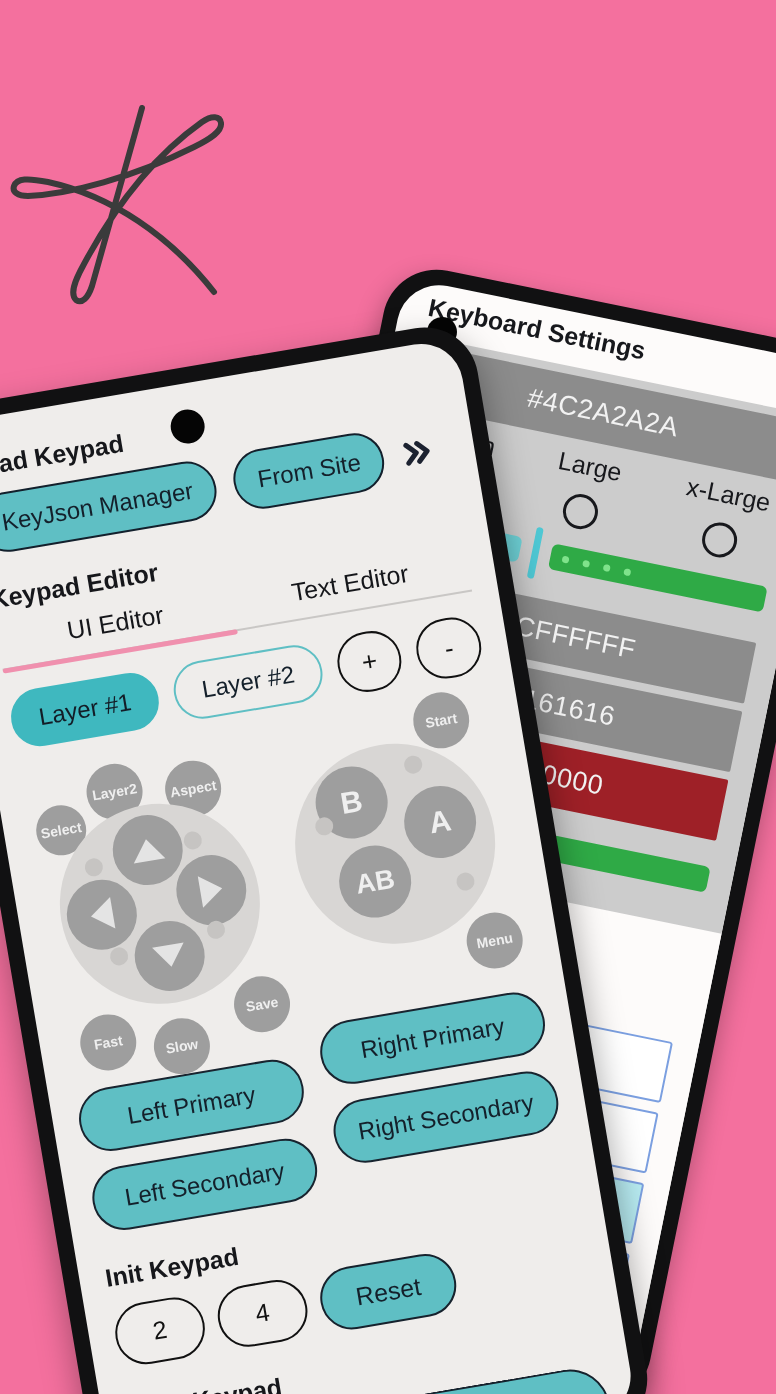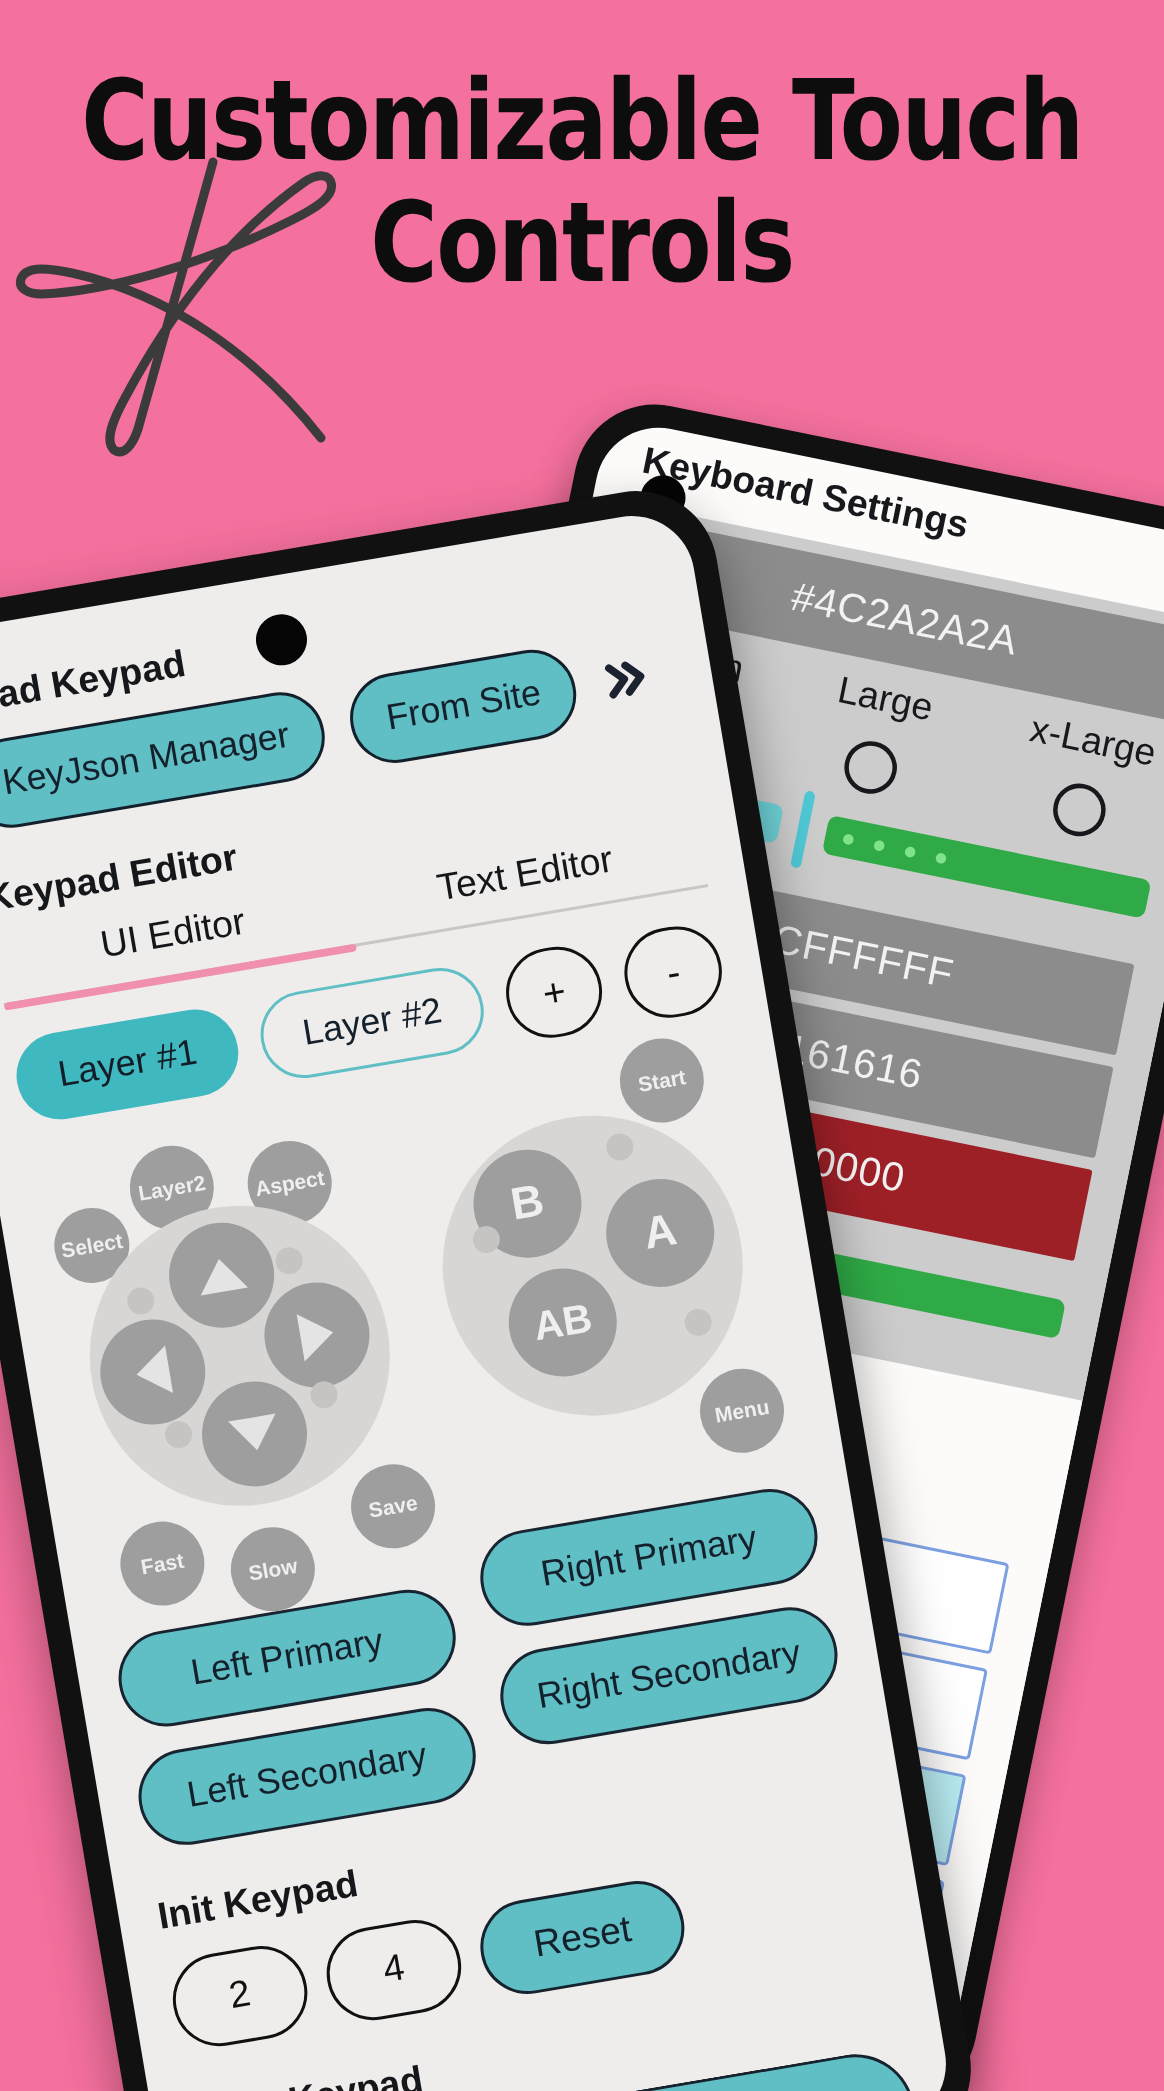--- a/index.html
+++ b/index.html
@@ -171,24 +171,20 @@
 <div class="stage">
 
   <svg class="star-doodle" width="240" height="230" viewBox="0 0 240 230">
     <path d="M136 12 C120 70 104 126 86 190 C82 202 76 208 70 204
              C64 198 68 186 78 168 C108 112 148 60 196 26
              C206 19 214 20 215 27 C216 35 206 42 188 51
              C126 82 64 98 22 100 C12 100 6 96 8 90
              C11 82 22 82 42 86 C106 100 164 140 208 196" fill="none" stroke="#3b3b3b" stroke-width="6" stroke-linecap="round" stroke-linejoin="round"></path>
   </svg>
 
-  <div class="headline">
-    <span class="l1">Customizable Touch</span>
-    <span class="l2">Controls</span>
-  </div>
 
   <div class="phone" id="phone-back">
     <div class="screen">
 
       <div class="bp-title">Keyboard Settings</div>
 
       <div class="bp-body">
 
         <div class="swatch sw-dark">#4C2A2A2A</div>
 

